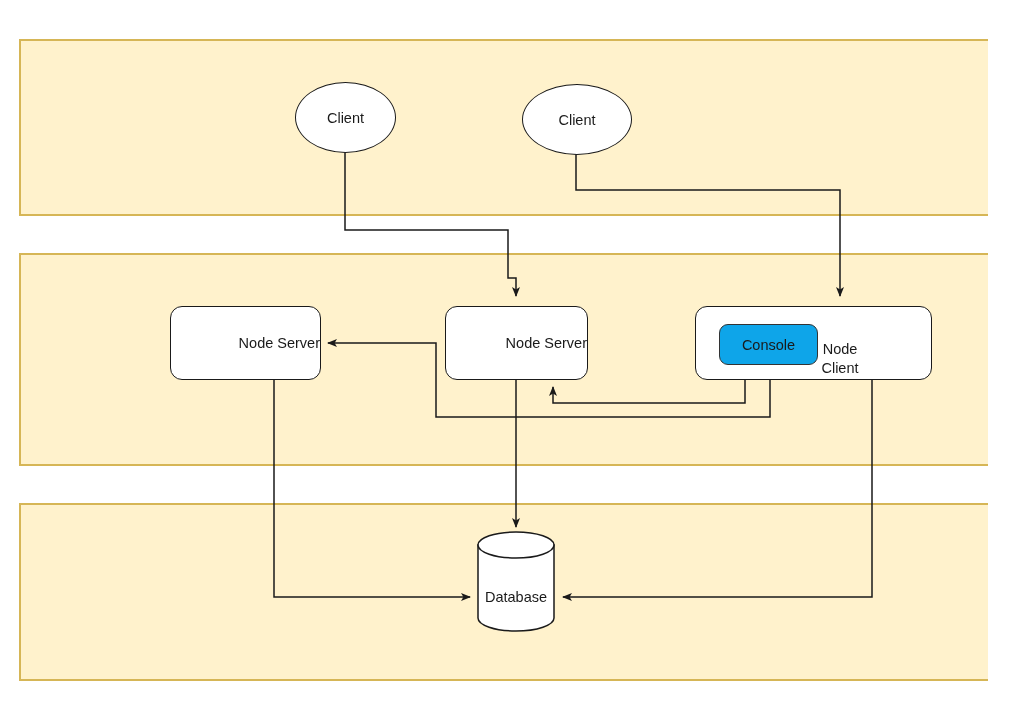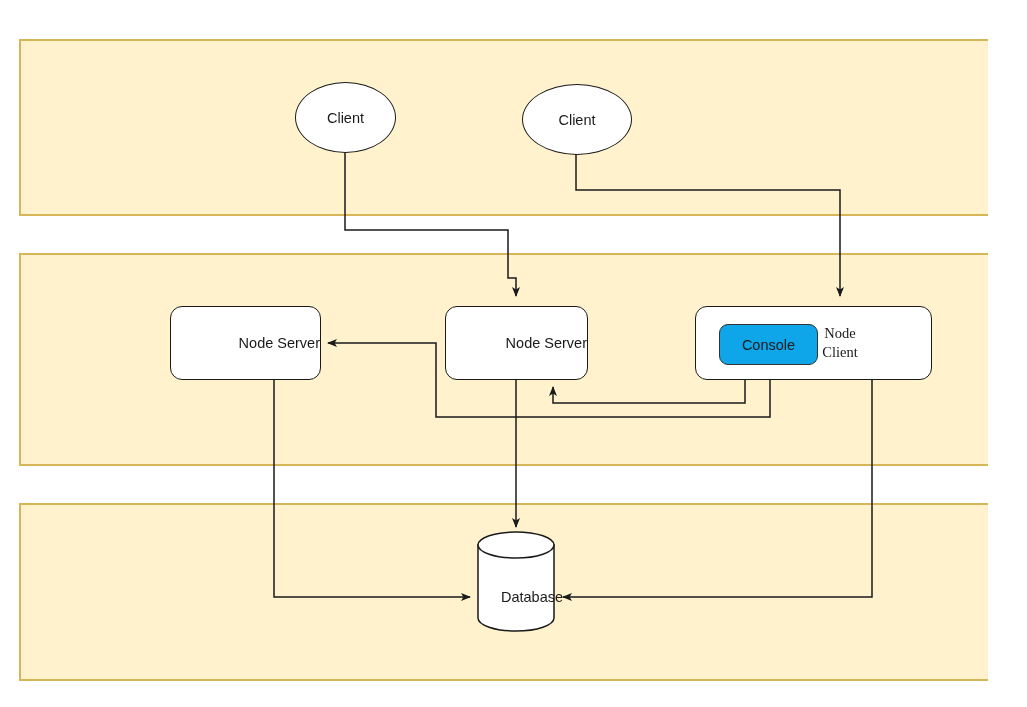--- a/index.html
+++ b/index.html
@@ -129,30 +129,30 @@
 
   <div class="node" style="left:170px; top:306px; width:151px; height:74px;">
     <span>Node Server</span>
   </div>
 
   <div class="node" style="left:445px; top:306px; width:143px; height:74px;">
     <span>Node Server</span>
   </div>
 
   <div class="node" style="left:695px; top:306px; width:237px; height:74px;"></div>
-  <div class="ns-right-label" style="left:840px; top:324px; width:90px; margin-left:-45px;font-family:Liberation Serif, serif;">
+  <div class="ns-right-label" style="left:840px; top:340px; width:90px; margin-left:-45px;">
     <div>Node</div>
     <div>Client</div>
   </div>
 
   <div class="console-box" style="left:719px; top:324px; width:99px; height:41px;">
     <span>Console</span>
   </div>
 
   <div class="db" style="left:476px; top:531px; width:80px; height:101px;">
     <svg width="80" height="101" viewBox="0 0 80 101" xmlns="http://www.w3.org/2000/svg">
       <path d="M2,14 L2,87 A38,13 0 0 0 78,87 L78,14 Z" fill="#ffffff" stroke="#1a1a1a" stroke-width="1.5"></path>
       <ellipse cx="40" cy="14" rx="38" ry="13" fill="#ffffff" stroke="#1a1a1a" stroke-width="1.5"></ellipse>
     </svg>
-    <div class="db-label" style="top:58px; left:16px;">Database</div>
+    <div class="db-label" style="top:58px; left:0;">Database</div>
   </div>
 
 </div>
 
 </body></html>

